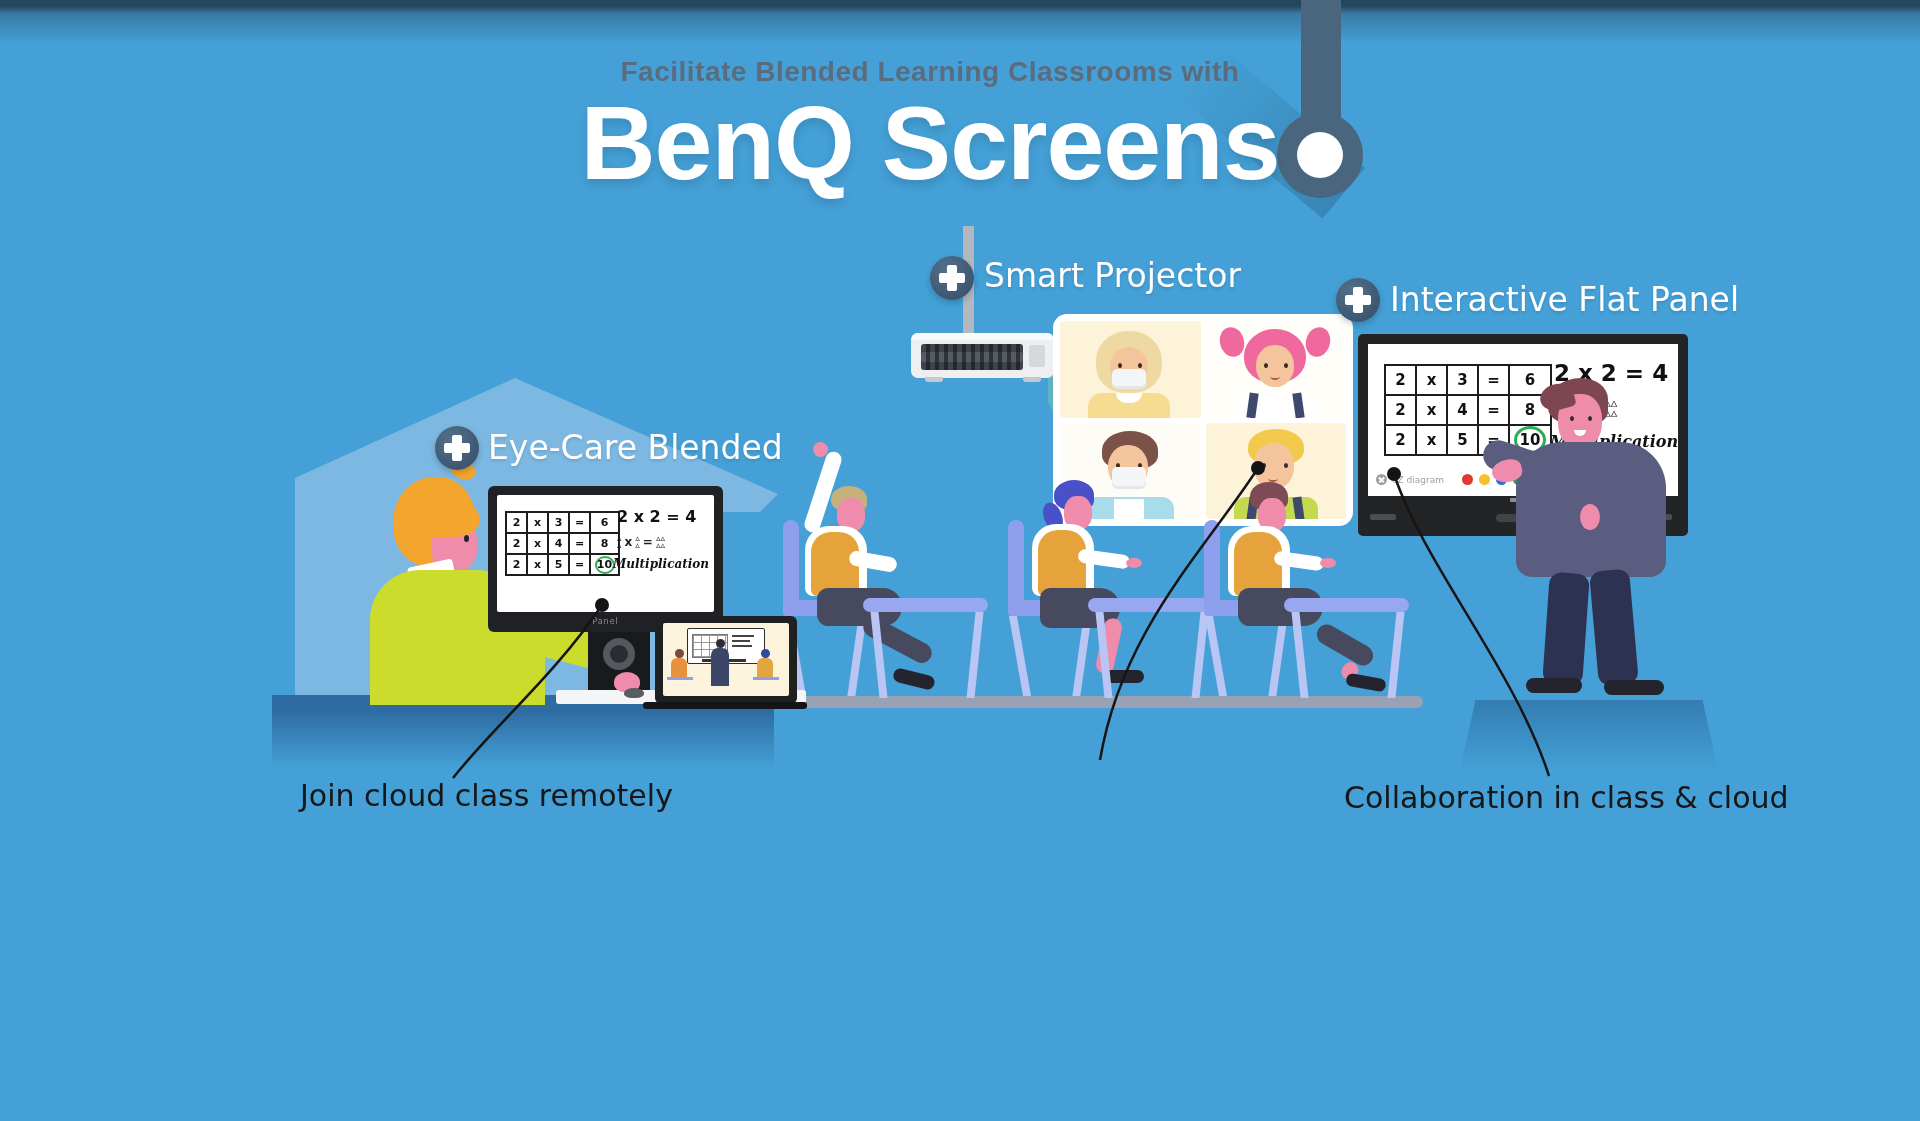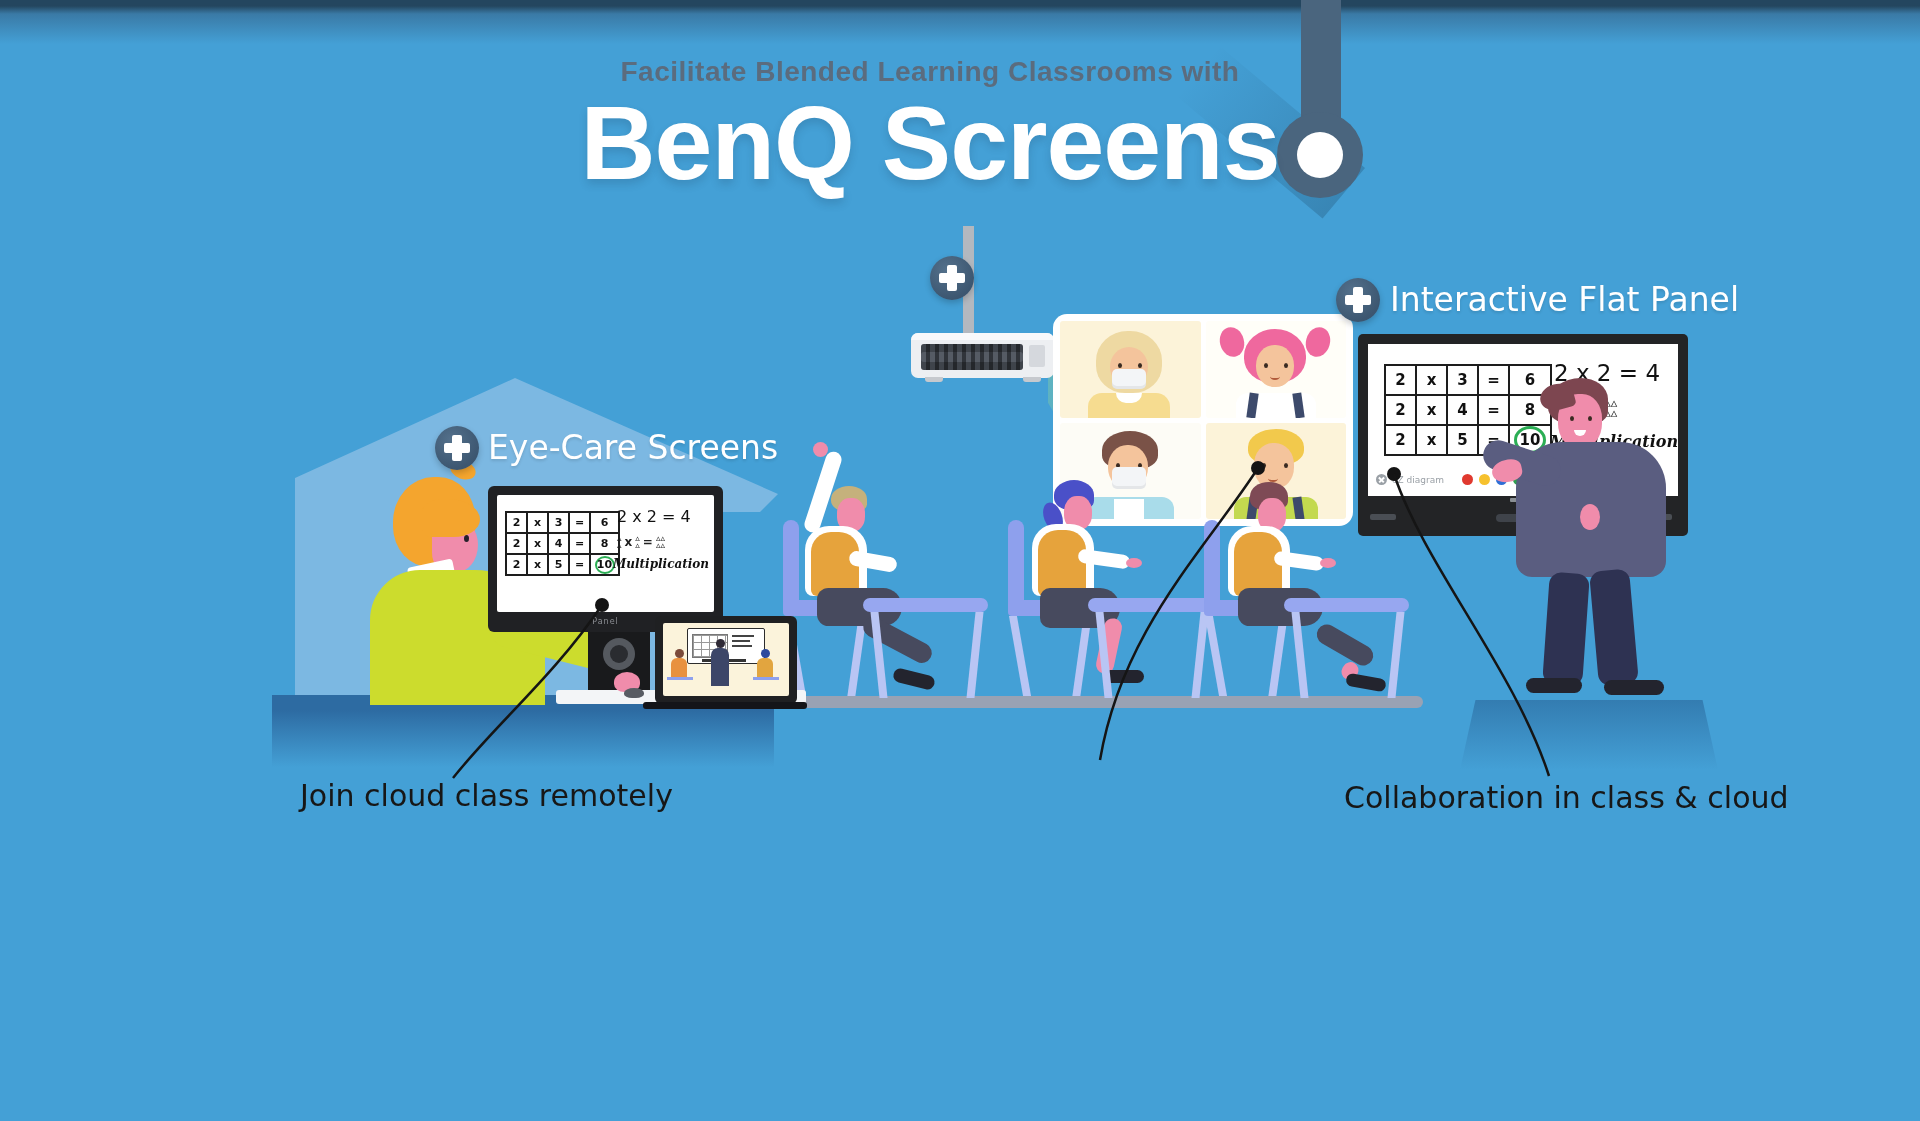--- a/index.html
+++ b/index.html
@@ -44,21 +44,21 @@
 
   
   table.mtable{border-collapse:collapse;}
   table.mtable td{border:2px solid #1d1d1d;text-align:center;font-weight:bold;color:#111;padding:0;}
   .mtable-sm td{width:19px;height:19px;font-size:11px;}
   .mtable-sm td:last-child{width:27px;}
   .mtable-lg td{width:29px;height:28px;font-size:15px;}
   .mtable-lg td:last-child{width:40px;}
   .ring-m{display:inline-block;border:2px solid #2bae54;border-radius:50%;min-width:16px;height:14px;line-height:14px;}
   .ring-lg{display:inline-block;border:3px solid #2bae54;border-radius:50%;min-width:26px;height:22px;line-height:22px;}
-  .eq{font-weight:normal;color:#111;white-space:nowrap;}
+  .eq{font-weight:bold;color:#111;white-space:nowrap;}
   .tri-row{display:flex;align-items:center;color:#222;font-weight:bold;}
   .tri-g{display:flex;flex-direction:column;align-items:center;line-height:.75;}
   .tri-op{margin:0 3px;}
   .script{font-family:"DejaVu Serif",serif;font-style:italic;font-weight:600;color:#111;white-space:nowrap;}
 
   
   .mon-frame{left:488px;top:486px;width:235px;height:146px;background:#202124;border-radius:6px;}
   .mon-screen{left:497px;top:495px;width:217px;height:117px;background:#ffffff;border-radius:2px;}
   .mon-brand{left:488px;top:617px;width:235px;text-align:center;font-size:8px;color:#8b8e93;letter-spacing:1px;}
   .stand{left:588px;top:626px;width:62px;height:70px;background:#191a1c;border-radius:3px;}
@@ -219,35 +219,36 @@
     </div>
     <div class="abs peri" style="left:4px;top:54px;width:26px;height:3px"></div>
     <div class="abs peri" style="left:90px;top:54px;width:26px;height:3px"></div>
   </div>
   <div class="abs lap-base" style="z-index:6"></div>
 
   <div class="abs badge" style="left:435px;top:426px;z-index:5">
       <div class="bh"></div>
       <div class="bv"></div>
     </div>
-  <div class="abs sec-label" style="left:488px;top:428px;z-index:5">Eye-Care Screens</div>
+  <div class="abs sec-label" style="left:488px;top:428px;z-index:5">Eye-Care Blended</div>
 
   <div class="abs proj-pole" style="z-index:3"></div>
   <div class="abs beam" style="z-index:2"></div>
   <div class="abs proj-body" style="z-index:3">
     <div class="abs proj-top"></div>
     <div class="abs proj-vent"></div>
     <div class="abs proj-lens"></div>
     <div class="abs proj-foot" style="left:14px;top:44px"></div>
     <div class="abs proj-foot" style="left:112px;top:44px"></div>
   </div>
   <div class="abs badge" style="left:930px;top:256px;z-index:5">
       <div class="bh"></div>
       <div class="bv"></div>
     </div>
+  <div class="abs sec-label" style="left:984px;top:256px;z-index:5">Smart Projector</div>
 
   <div class="abs vscreen" style="z-index:3">
     <div class="vtile" style="background:#fcf3d9">
       <div class="abs" style="left:36px;top:10px;width:66px;height:62px;background:#eed9a2;border-radius:48% 48% 44% 44%"></div>
       <div class="abs skin r" style="left:50px;top:26px;width:38px;height:40px"></div>
       <div class="abs eye" style="left:58px;top:42px"></div>
       <div class="abs eye" style="left:78px;top:42px"></div>
       <div class="abs mask" style="left:52px;top:48px;width:34px;height:20px"></div>
       <div class="abs" style="left:28px;top:72px;width:82px;height:25px;background:#f6dc90;border-radius:14px 14px 0 0"></div>
       <div class="abs whitecloth" style="left:56px;top:72px;width:26px;height:10px;border-radius:0 0 10px 10px"></div>

